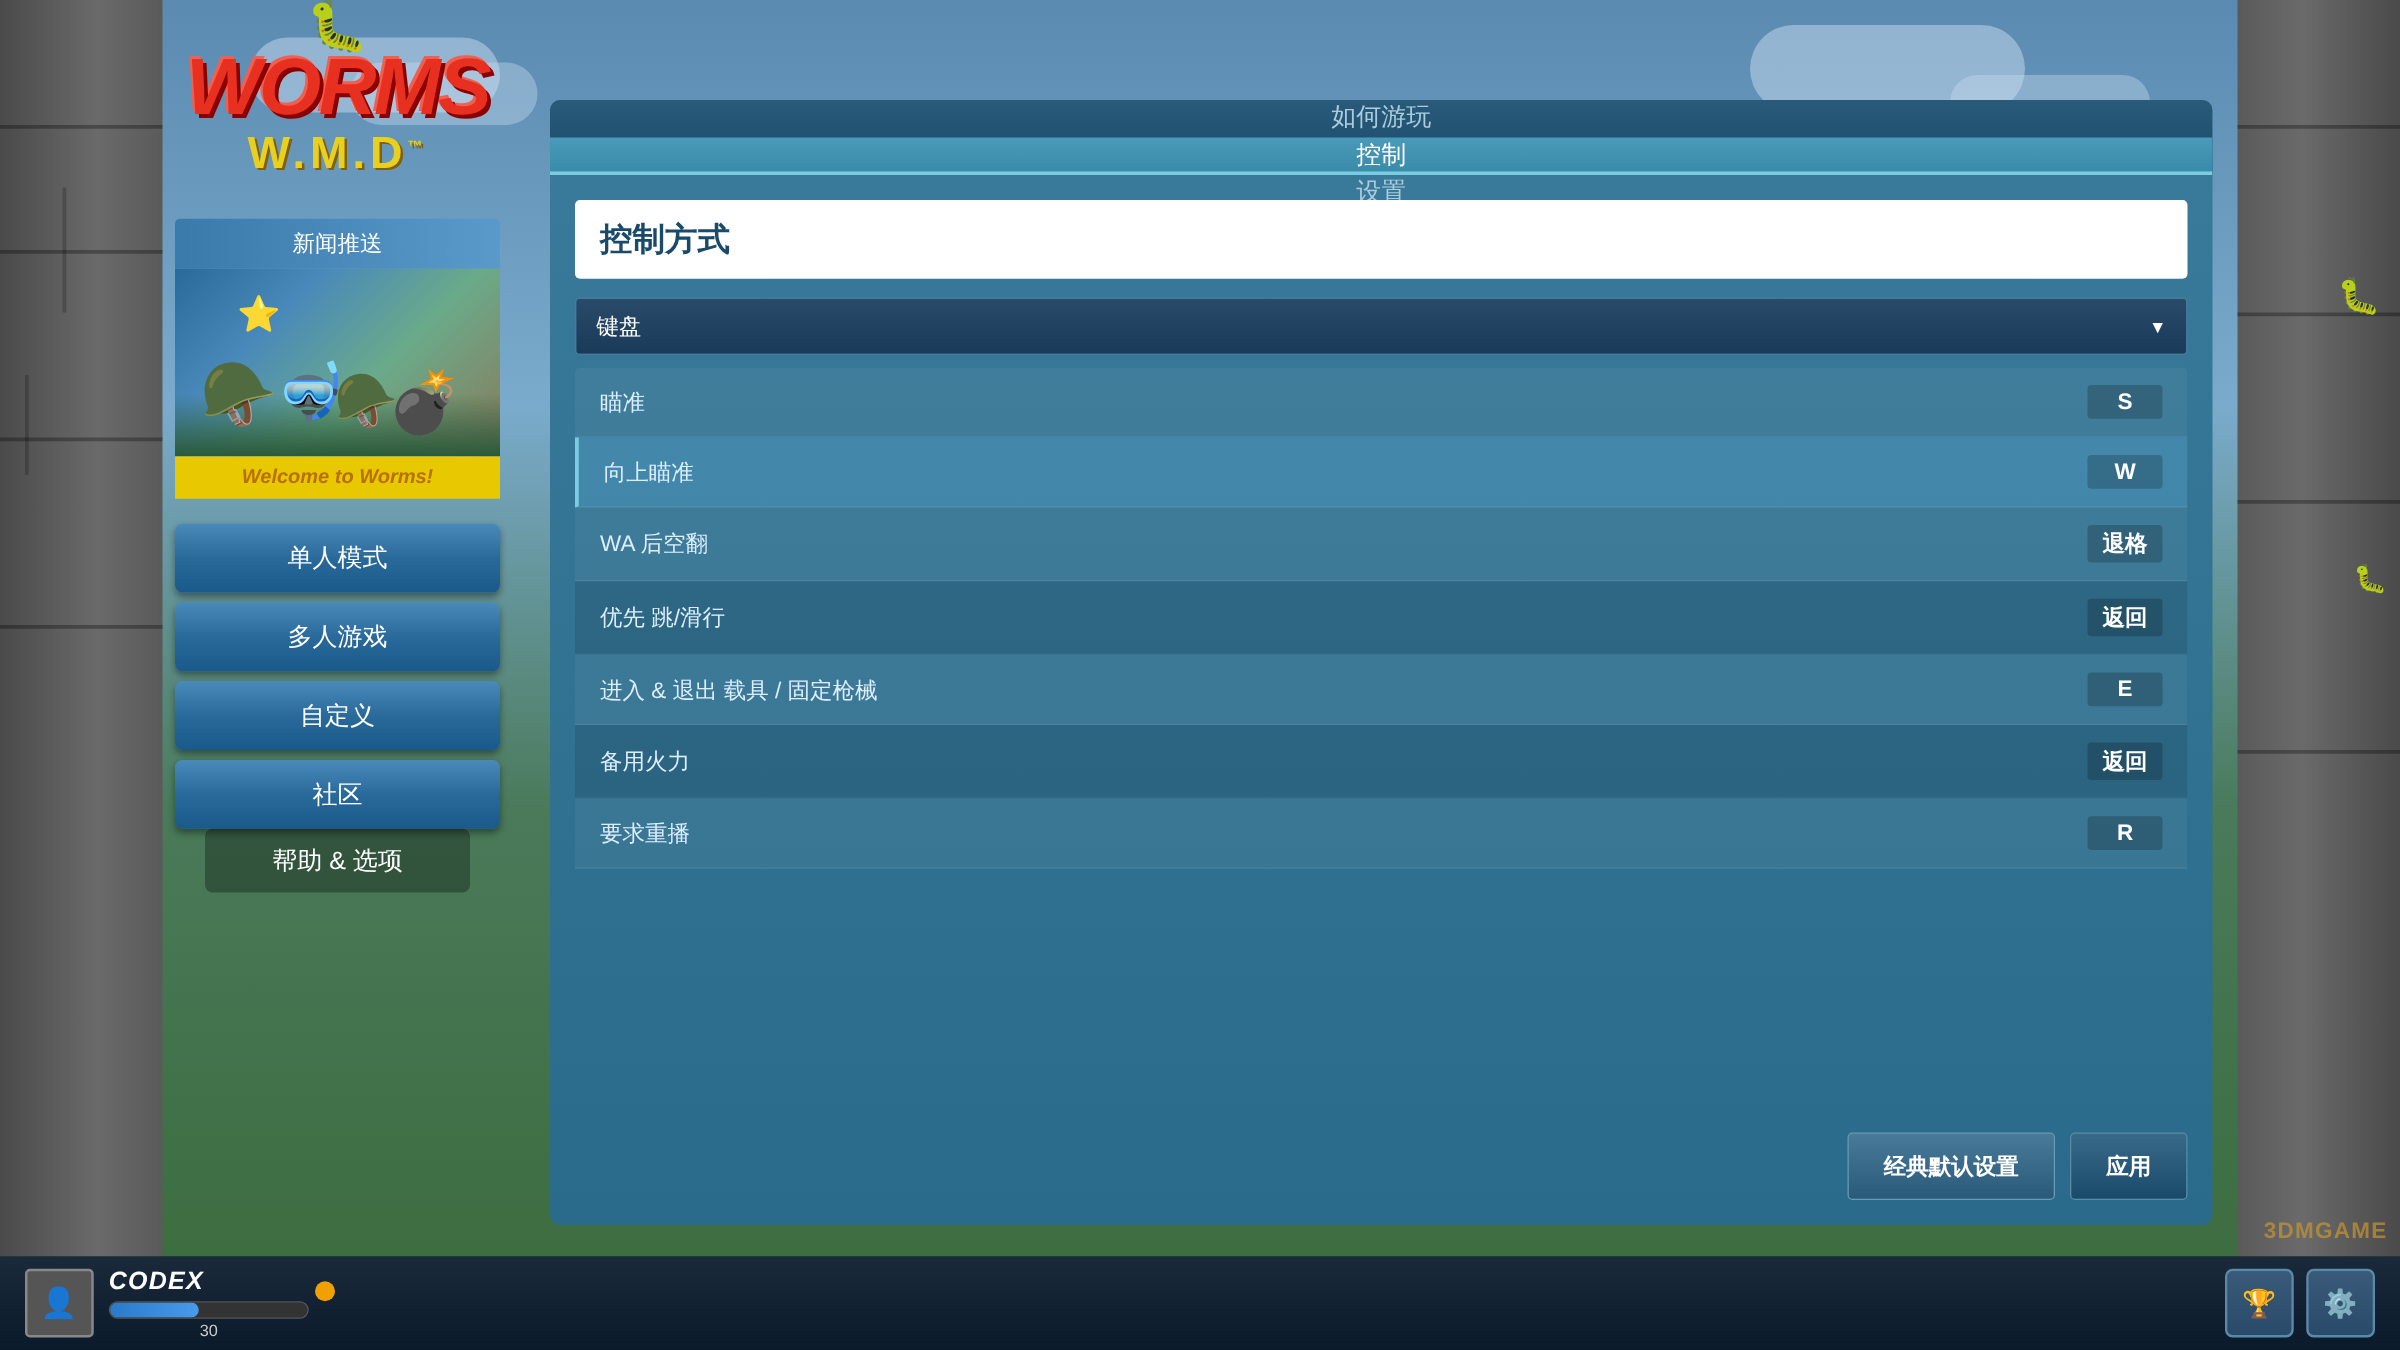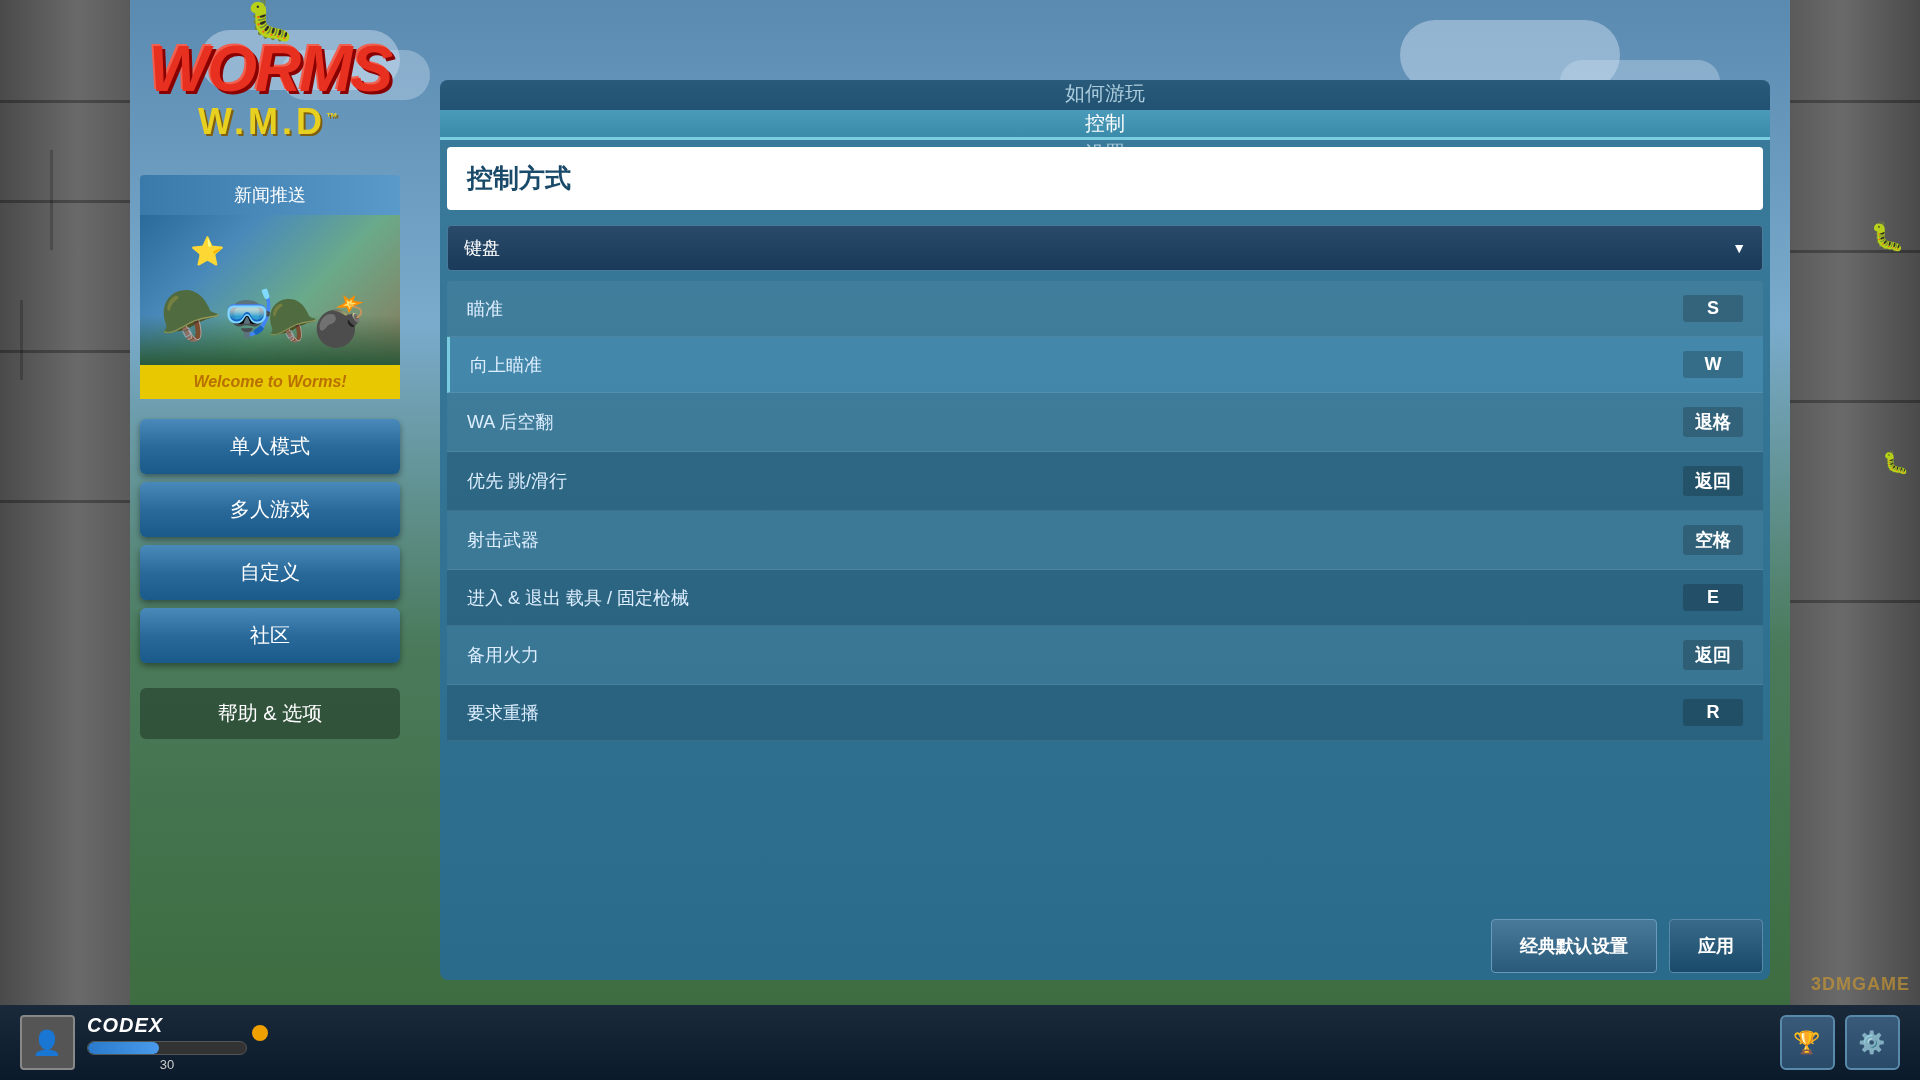--- a/index.html
+++ b/index.html
@@ -243,22 +243,22 @@
       color: white;
       font-size: 20px;
       font-family: 'Microsoft YaHei', sans-serif;
       cursor: pointer;
       text-align: center;
       box-shadow: 0 3px 6px rgba(0,0,0,0.4);
       transition: all 0.1s;
     }
 
     .help-options {
-      width: 260px;
-      margin-top: 25px;
+      width: 212px;
+      margin-top: 0;
       padding: 12px;
       background: rgba(0,0,0,0.3);
       border-radius: 6px;
       color: white;
       font-size: 20px;
       text-align: center;
       cursor: pointer;
     }
 
     
@@ -295,21 +295,21 @@
     }
 
     .tab.active {
       background: linear-gradient(180deg, #4a9aba 0%, #3a8aaa 100%);
       color: white;
       border-bottom: 3px solid #7acce0;
     }
 
     
     .content-area {
-      padding: 7px;
+      padding: 20px;
       height: calc(100% - 60px);
       display: flex;
       flex-direction: column;
     }
 
     
     .section-header {
       background: white;
       border-radius: 4px;
       padding: 14px 20px;
@@ -541,24 +541,20 @@
     </div>
             <div class="control-row">
       <span class="control-action">WA 后空翻</span>
       <span class="control-key">退格</span>
     </div>
             <div class="control-row">
       <span class="control-action">优先 跳/滑行</span>
       <span class="control-key">返回</span>
     </div>
             <div class="control-row">
-      <span class="control-action">射击武器</span>
-      <span class="control-key">空格</span>
-    </div>
-            <div class="control-row">
       <span class="control-action">进入 &amp; 退出 载具 / 固定枪械</span>
       <span class="control-key">E</span>
     </div>
             <div class="control-row">
       <span class="control-action">备用火力</span>
       <span class="control-key">返回</span>
     </div>
             <div class="control-row">
       <span class="control-action">要求重播</span>
       <span class="control-key">R</span>

